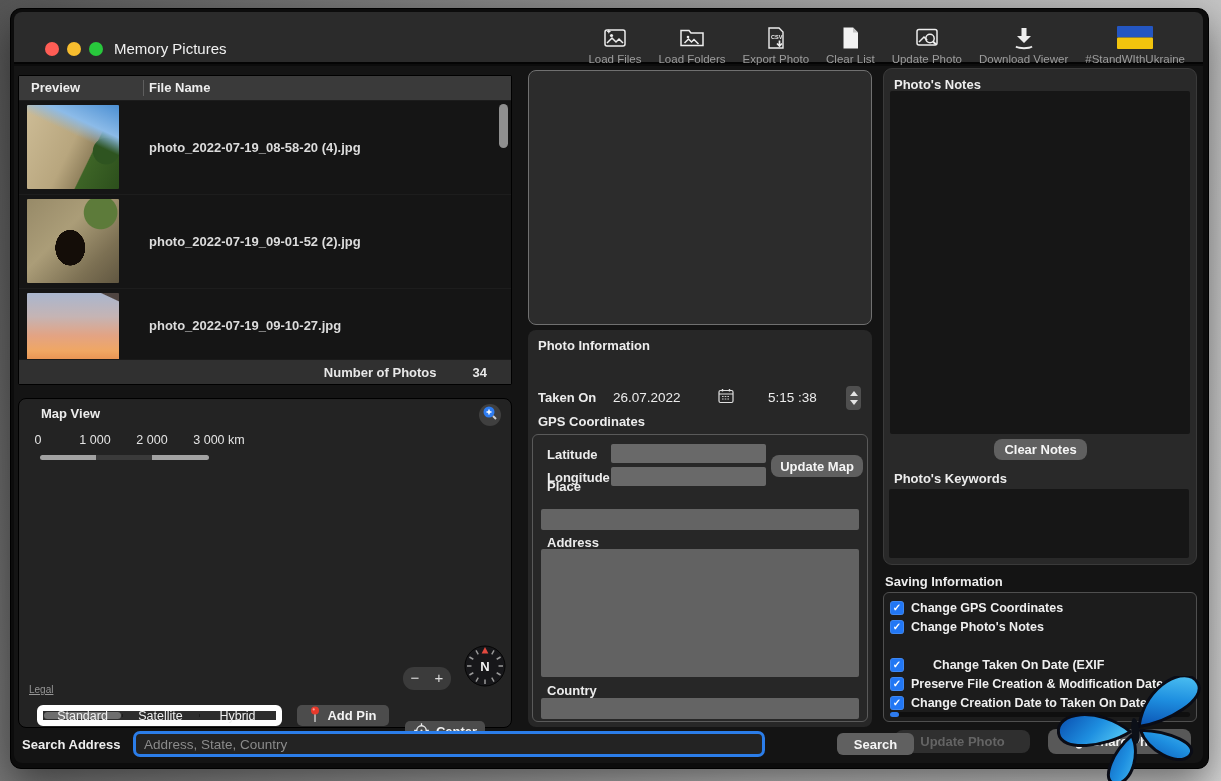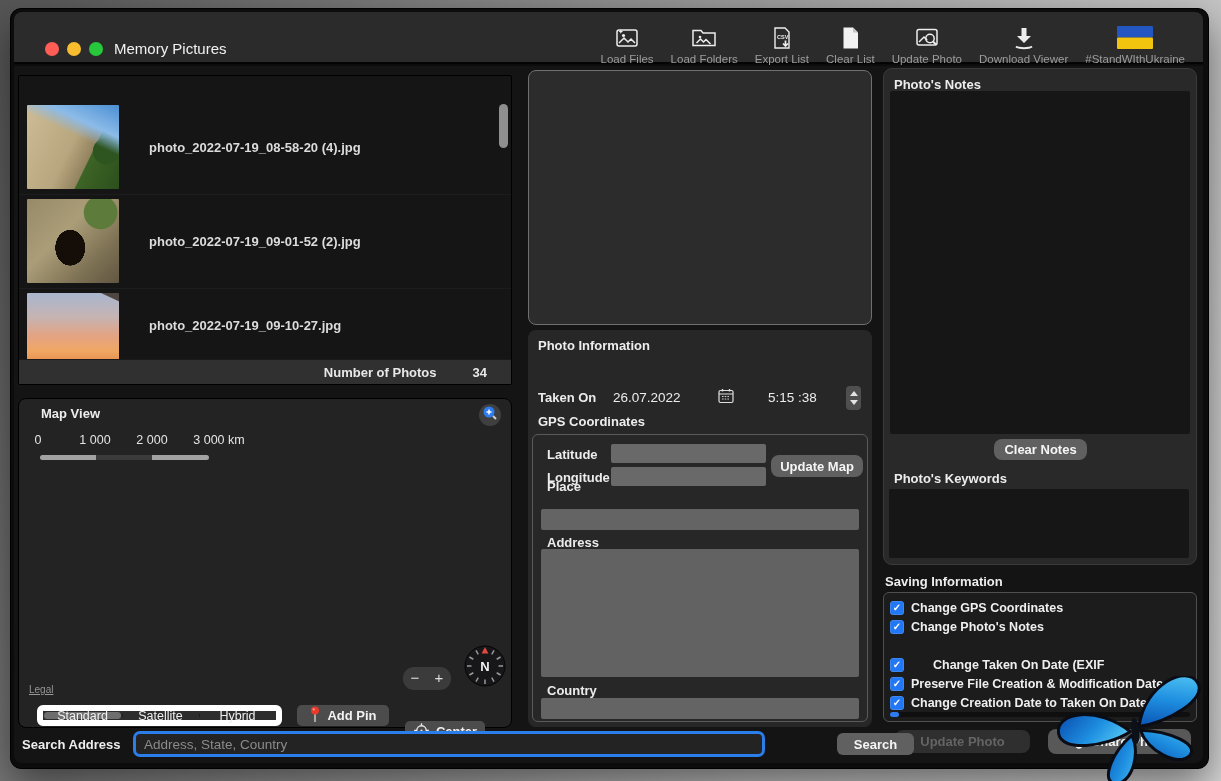--- a/index.html
+++ b/index.html
@@ -119,21 +119,21 @@
         <span class="tblabel">Load Folders</span>
       </div>
       <div class="tbitem">
         <span class="tbicon">
           <svg width="24" height="24" viewBox="0 0 24 24" fill="none" stroke="#ededed" stroke-width="1.4">
             <path d="M5 2 h10 l4 4 v16 h-14 z"></path>
             <text x="7" y="13" font-size="5.5" font-weight="bold" fill="#ededed" stroke="none" font-family="sans-serif">CSV</text>
             <path d="M15.5 14.5 v5.5 M13 17.5 l2.5 2.5 2.5 -2.5" stroke-width="1.7"></path>
           </svg>
         </span>
-        <span class="tblabel">Export List</span>
+        <span class="tblabel">Export Photo</span>
       </div>
       <div class="tbitem">
         <span class="tbicon">
           <svg width="22" height="24" viewBox="0 0 22 24">
             <path d="M4.5 1.5 h9.5 l5 5 v16 h-14.5 z" fill="#f2f2f2"></path>
             <path d="M14 1.5 l5 5 h-5 z" fill="#c4c4c4"></path>
           </svg>
         </span>
         <span class="tblabel">Clear List</span>
       </div>
@@ -163,20 +163,25 @@
             <rect x="0" y="0" width="36" height="11.5" rx="1" fill="#2456c2"></rect>
             <rect x="0" y="11.5" width="36" height="11.5" rx="1" fill="#f2c40d"></rect>
           </svg>
         </span>
         <span class="tblabel">#StandWIthUkraine</span>
       </div>
     </div>
   </div>
 
   <div class="panel ftable">
+    <div class="fthead">
+      <span class="sectlabel" style="position:absolute;left:12px;top:4px;">Preview</span>
+      <span class="colsep"></span>
+      <span class="sectlabel" style="position:absolute;left:130px;top:4px;">File Name</span>
+    </div>
     <div class="ftbody">
       <div class="trow" style="top:0;height:94px;">
         <div class="thumb thumb1" style="top:5px;height:84px;"></div>
         <span class="fname">photo_2022-07-19_08-58-20 (4).jpg</span>
       </div>
       <div class="trow" style="top:94px;height:94px;">
         <div class="thumb thumb2" style="top:5px;height:84px;"></div>
         <span class="fname">photo_2022-07-19_09-01-52 (2).jpg</span>
       </div>
       <div class="trow" style="top:188px;height:74px;border-bottom:none;">

